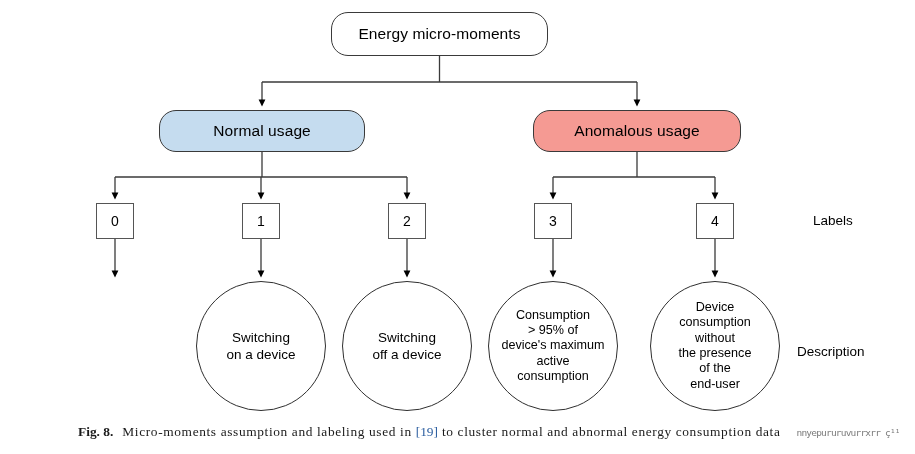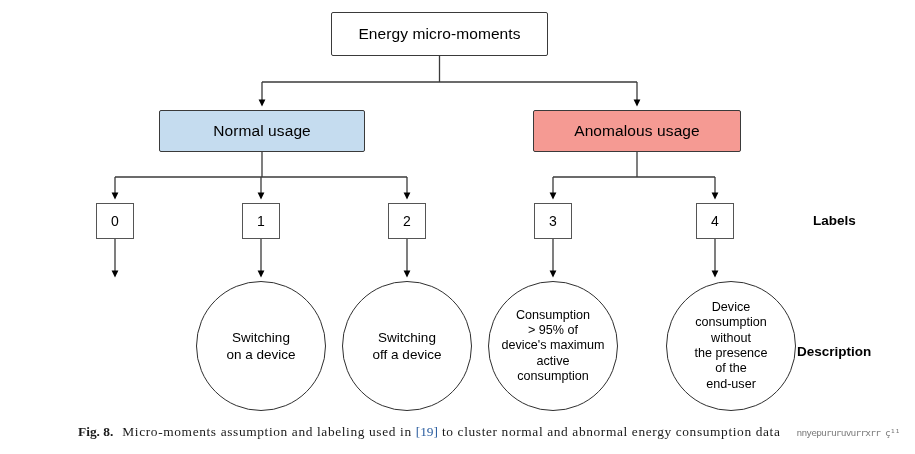--- a/index.html
+++ b/index.html
@@ -41,21 +41,21 @@
     box-sizing: border-box;
     display: flex;
     align-items: center;
     justify-content: center;
     text-align: center;
     border: 1.3px solid #3a3a3a;
     background: #ffffff;
     color: #000000;
   }
   .rounded-node {
-    border-radius: 2px;
+    border-radius: 17px;
     font-size: 15.5px;
     letter-spacing: 0.1px;
   }
   #root-node {
     left: 331px;
     top: 12px;
     width: 217px;
     height: 44px;
   }
   #normal-node {
@@ -106,21 +106,21 @@
   }
   .desc-circle.dense {
     font-size: 12.6px;
     line-height: 1.22;
     padding: 0 9px;
   }
 
   
   .row-annotation {
     position: absolute;
-    font-weight: bold;
+    font-weight: normal;
     font-size: 13.5px;
     color: #000000;
     white-space: nowrap;
   }
   #labels-annotation { left: 813px; top: 213px; }
   #description-annotation { left: 797px; top: 344px; }
 
   
   #caption {
     position: absolute;
@@ -228,21 +228,21 @@
       <span class="circle-text">Switching
 off a device</span>
     </div>
     <div class="desc-circle dense" style="left:488px;">
       <span class="circle-text">Consumption
 &gt; 95% of
 device's maximum
 active
 consumption</span>
     </div>
-    <div class="desc-circle dense" style="left:666px;">
+    <div class="desc-circle dense" style="left:650px;">
       <span class="circle-text">Device
 consumption
 without
 the presence
 of the
 end-user</span>
     </div>
 
     <div class="row-annotation" id="labels-annotation">Labels</div>
     <div class="row-annotation" id="description-annotation">Description</div>

